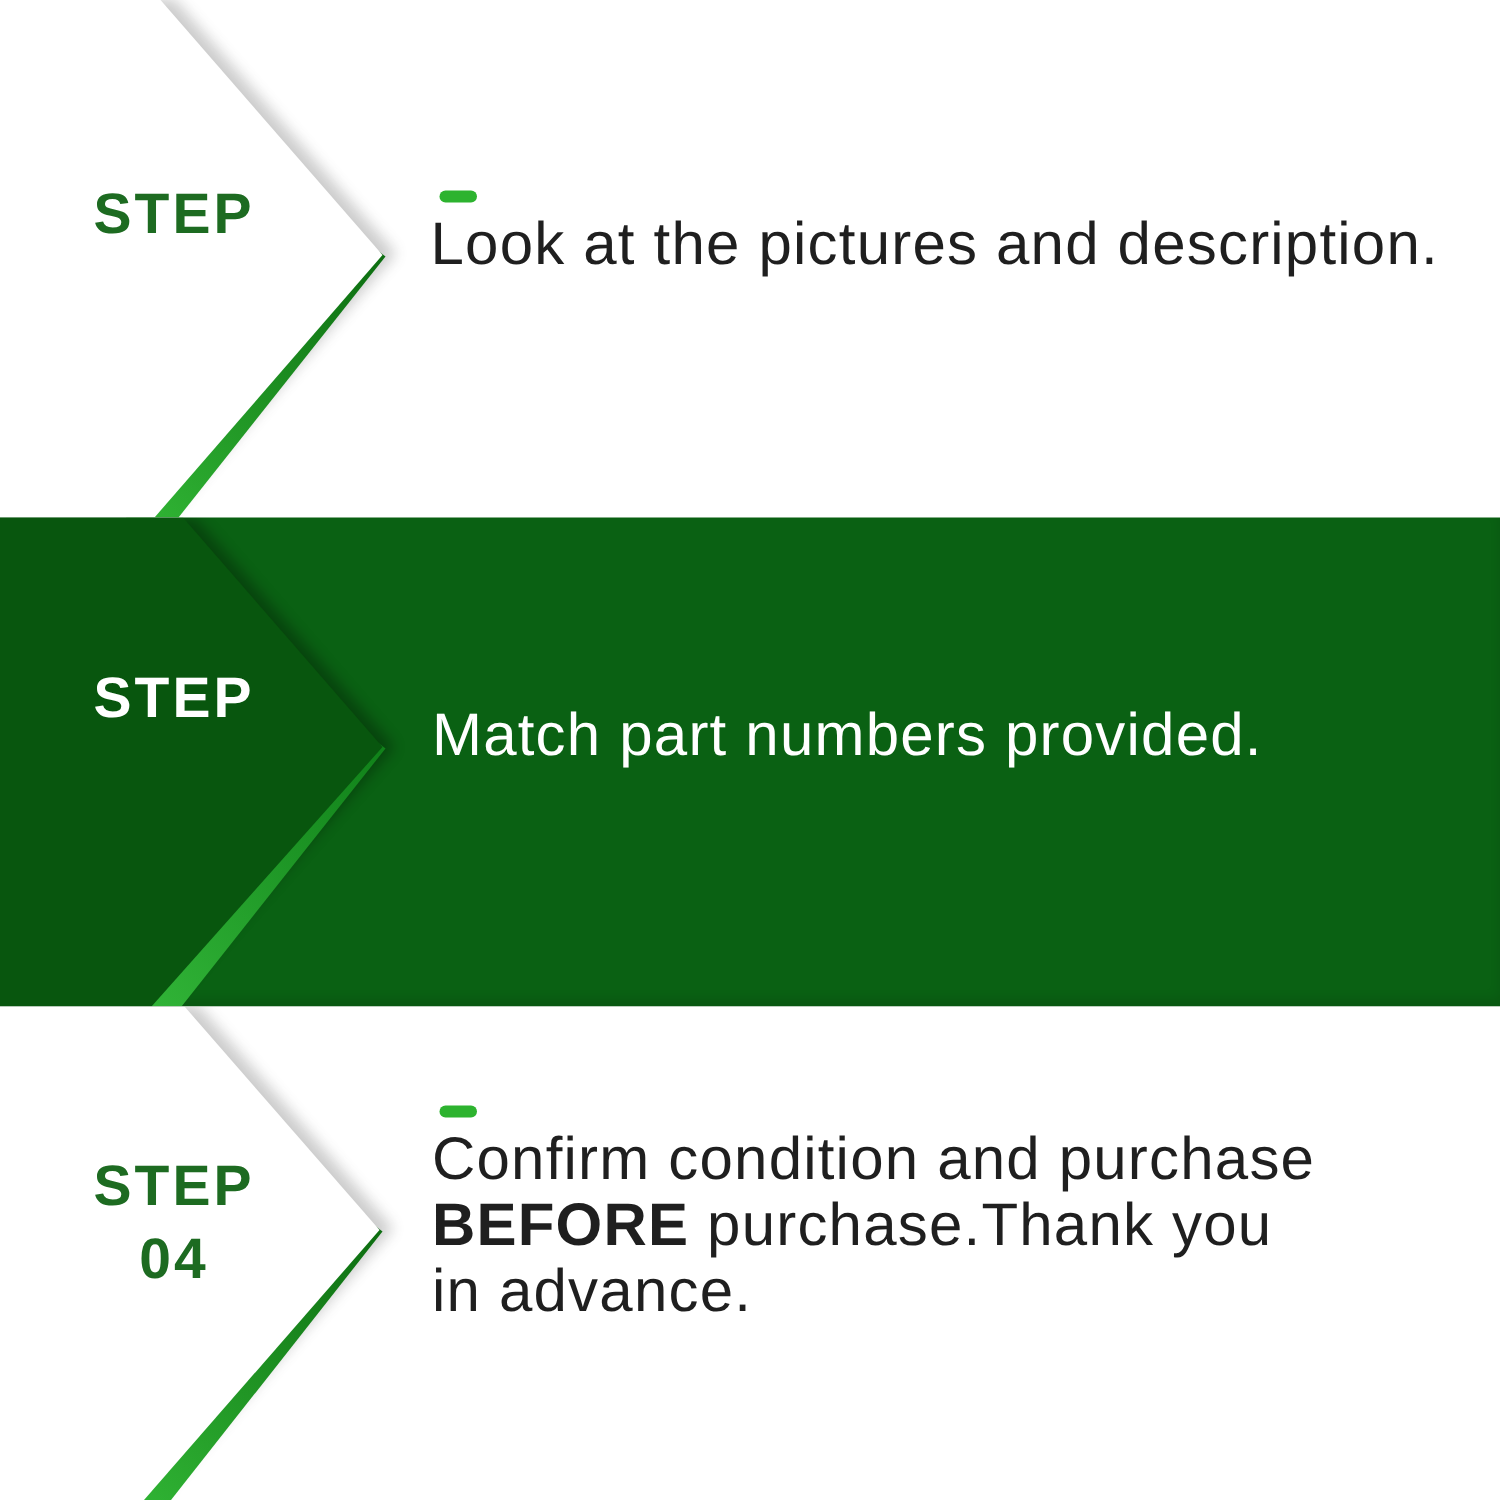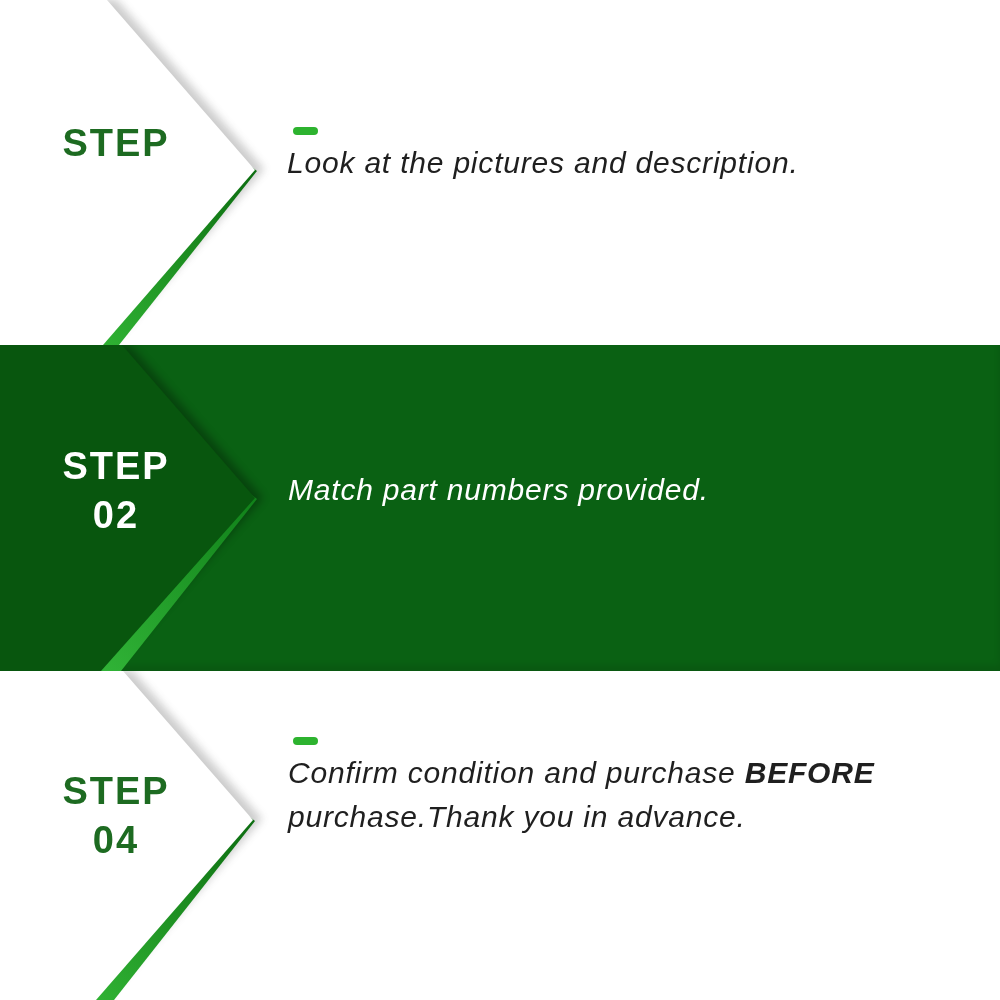--- a/index.html
+++ b/index.html
@@ -18,22 +18,22 @@
   }
   .s1 .step-label,.s3 .step-label{color:#1d6b21;top:119px;}
   .s2 .step-label{color:#ffffff;top:97px;}
   .s3 .step-label{top:96px;}
   .dash{
     position:absolute;width:25px;height:8px;border-radius:4px;background:#2db32f;
   }
   .s1 .dash{left:293px;top:127px;}
   .s3 .dash{left:293px;top:66px;}
   .desc{
-    position:absolute;font-size:30px;line-height:44px;color:#1f1f1f;
-    letter-spacing:0.8px;font-weight:400;font-style:italic;
+    position:absolute;font-size:40px;line-height:44px;color:#1f1f1f;
+    letter-spacing:0.8px;font-weight:400;
   }
   .s1 .desc{left:287px;top:141px;width:690px;}
   .s2 .desc{left:288px;top:123px;width:690px;color:#ffffff;}
   .s3 .desc{left:288px;top:80px;width:600px;}
   .desc b{font-weight:bold;}
 </style>
 </head>
 <body>
 
 <div class="canvas">
@@ -70,21 +70,20 @@
         <filter id="f2" x="-20%" y="-20%" width="140%" height="140%">
           <feGaussianBlur stdDeviation="4.5"></feGaussianBlur>
         </filter>
       </defs>
       <polygon points="122,0 255,153 101,326 -200,326 -200,0" transform="translate(8,0)" fill="#000000" opacity="0.30" filter="url(#f2)"></polygon>
       <polygon points="240,141 257,154 121,326 82,326" fill="url(#g2)"></polygon>
       <polygon points="122,0 255,153 101,326 -200,326 -200,0" fill="#08560e"></polygon>
     </svg>
     <div class="step-label">
       <div>STEP</div>
-      <div>02</div>
     </div>
     <div class="desc">Match part numbers provided.</div>
   </section>
 
   <section class="step s3">
     <svg class="art" viewBox="0 0 1000 329" preserveAspectRatio="none" aria-hidden="true">
       <defs>
         <linearGradient id="g3" x1="248" y1="149" x2="95" y2="329" gradientUnits="userSpaceOnUse">
           <stop offset="0" stop-color="#0d6e11"></stop>
             <stop offset="1" stop-color="#2fb233"></stop>

